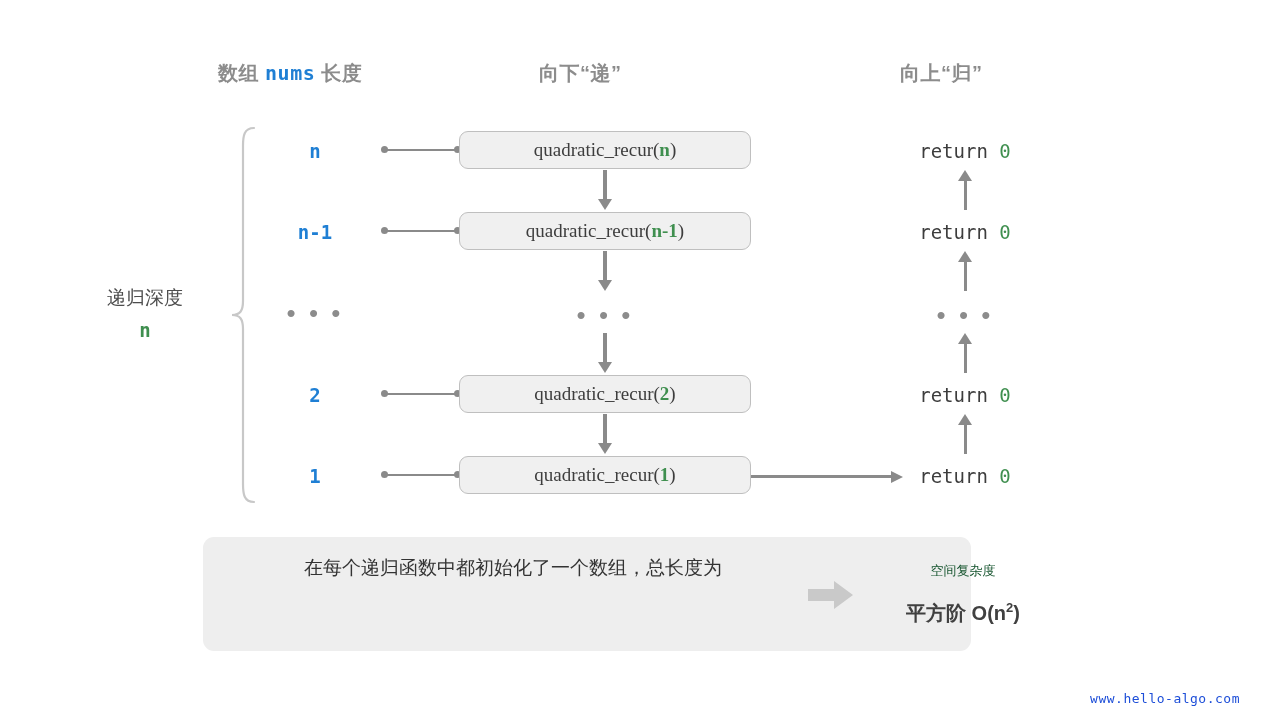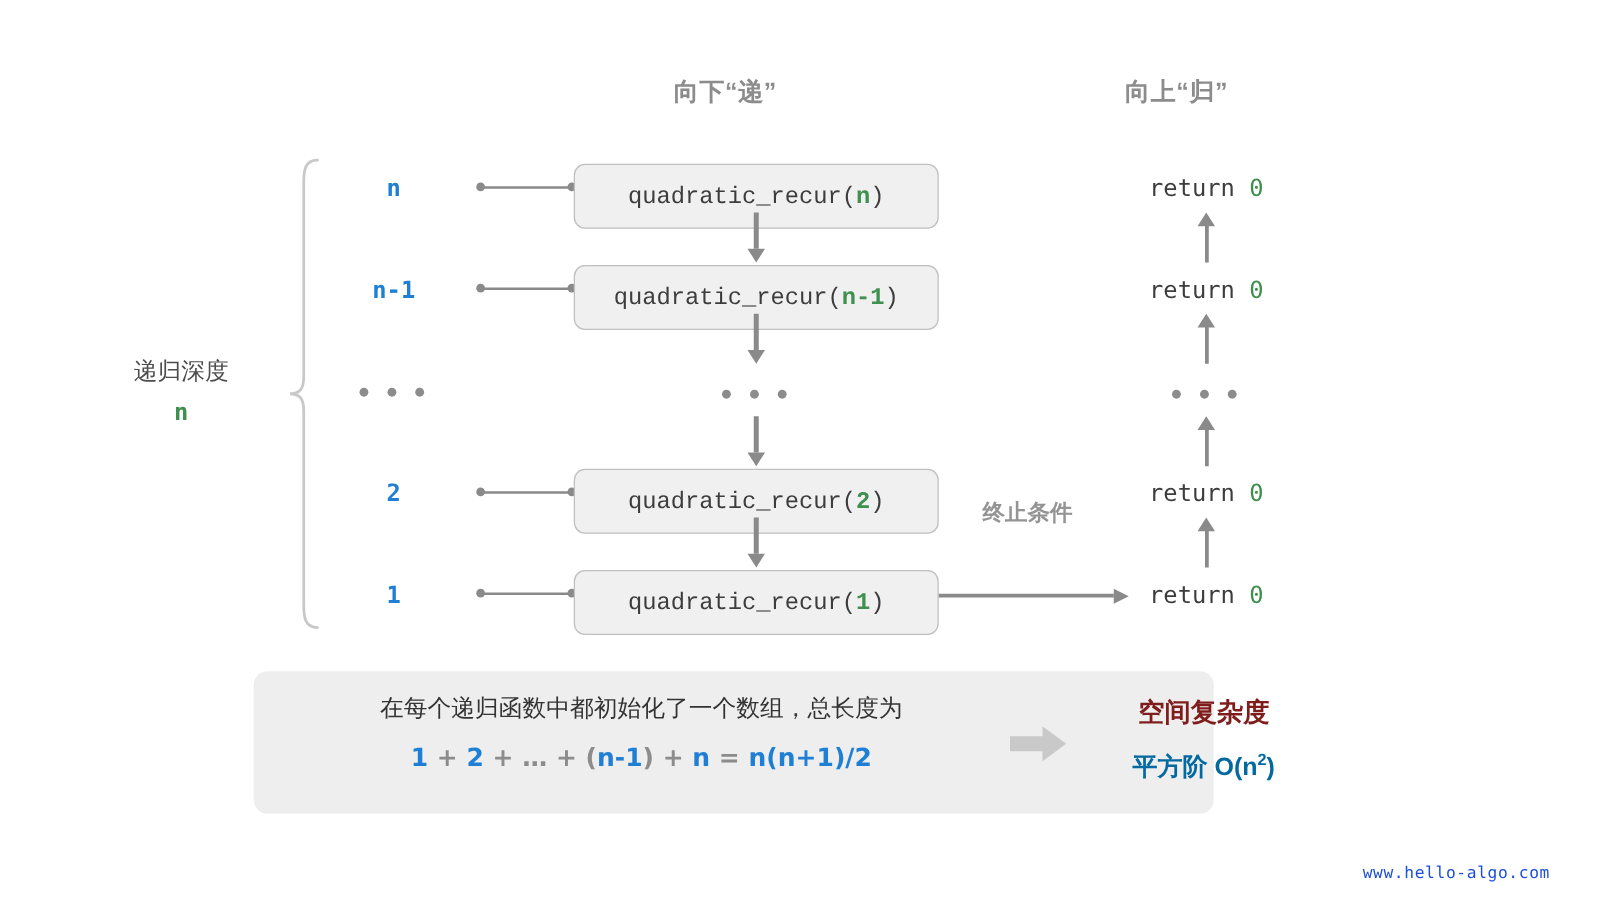--- a/index.html
+++ b/index.html
@@ -110,29 +110,29 @@
     background: #8a8a8a;
   }
   .connector .dot.l { left: 0; }
   .connector .dot.r { left: 73px; }
 
   
   .call-box {
     position: absolute;
     left: 459px;
     width: 292px;
-    height: 52px;
+    height: 38px;
     box-sizing: border-box;
     background: #f0f0f0;
     border: 1.5px solid #bfbfbf;
     border-radius: 9px;
     display: flex;
     align-items: center;
     justify-content: center;
-    font-family: Liberation Mono, monospace;
+    font-family: Liberation Serif, serif;
     font-size: 19px;
     color: #3d3d3d;
     white-space: nowrap;
   }
   .call-box .arg {
     color: #3f8f4f;
     font-weight: bold;
   }
 
   
@@ -284,31 +284,31 @@
   }
 
   #summary-right {
     position: absolute;
     left: 660px;
     top: 18px;
     width: 200px;
     text-align: center;
   }
   #complexity-title {
-    font-size: 21px;
-    font-weight: bold;
-    color: #7f1d1d;
+    font-size: 13px;
+    font-weight: normal;
+    color: #14532d;
     line-height: 32px;
     white-space: nowrap;
   }
   #complexity-value {
     margin-top: 6px;
     font-size: 20px;
     font-weight: bold;
-    color: #0369a1;
+    color: #404040;
     white-space: nowrap;
     line-height: 30px;
   }
   #complexity-value sup { font-size: 13px; }
 
   
   #watermark {
     position: absolute;
     right: 40px;
     bottom: 14px;
@@ -316,20 +316,23 @@
     font-size: 13px;
     color: #1d4ed8;
     letter-spacing: 0.5px;
   }
 </style>
 </head>
 <body>
 
 <div class="stage">
 
+  <div class="col-head" id="head-array">
+    <span>数组 </span><span class="hl-blue">nums</span><span> 长度</span>
+  </div>
   <div class="col-head" id="head-down">向下“递”</div>
   <div class="col-head" id="head-up">向上“归”</div>
 
   <div id="depth-label">
     <span>递归深度</span>
     <span class="depth-n">n</span>
   </div>
 
   <div id="brace">
     <svg width="30" height="378" viewBox="0 0 30 378" aria-hidden="true">
@@ -398,21 +401,20 @@
     <span class="head" style="top:29px"></span>
   </div>
   <div class="varrow" style="top:414px; height:40px">
     <span class="shaft" style="height:29px"></span>
     <span class="head" style="top:29px"></span>
   </div>
 
   <div id="mid-dots">• • •</div>
 
   <div id="trigger-note">
-    <div>终止条件</div>
   </div>
 
   <div id="h-arrow">
     <span class="shaft"></span>
     <span class="head"></span>
   </div>
 
   <div class="ret-label" style="top:140px">
     <span>return </span><span class="retval">0</span>
   </div>
@@ -440,21 +442,20 @@
     <span class="shaft" style="height:30px"></span>
   </div>
   <div class="uarrow" style="top:414px; height:40px">
     <span class="head"></span>
     <span class="shaft" style="height:30px"></span>
   </div>
 
   <div id="summary-panel">
     <div id="summary-left">
       <div id="summary-text">在每个递归函数中都初始化了一个数组，总长度为</div>
-      <div id="summary-formula"><span class="v">1</span><span> + </span><span class="v">2</span><span> + … + (</span><span class="v">n-1</span><span>) + </span><span class="v">n</span><span> = </span><span class="v">n(n+1)/2</span></div>
     </div>
 
     <div id="summary-arrow">
       <svg width="46" height="28" viewBox="0 0 46 28" aria-hidden="true">
         <path d="M0 8 L26 8 L26 0 L45 14 L26 28 L26 20 L0 20 Z" fill="#c9c9c9"></path>
       </svg>
     </div>
 
     <div id="summary-right">
       <div id="complexity-title">空间复杂度</div>

